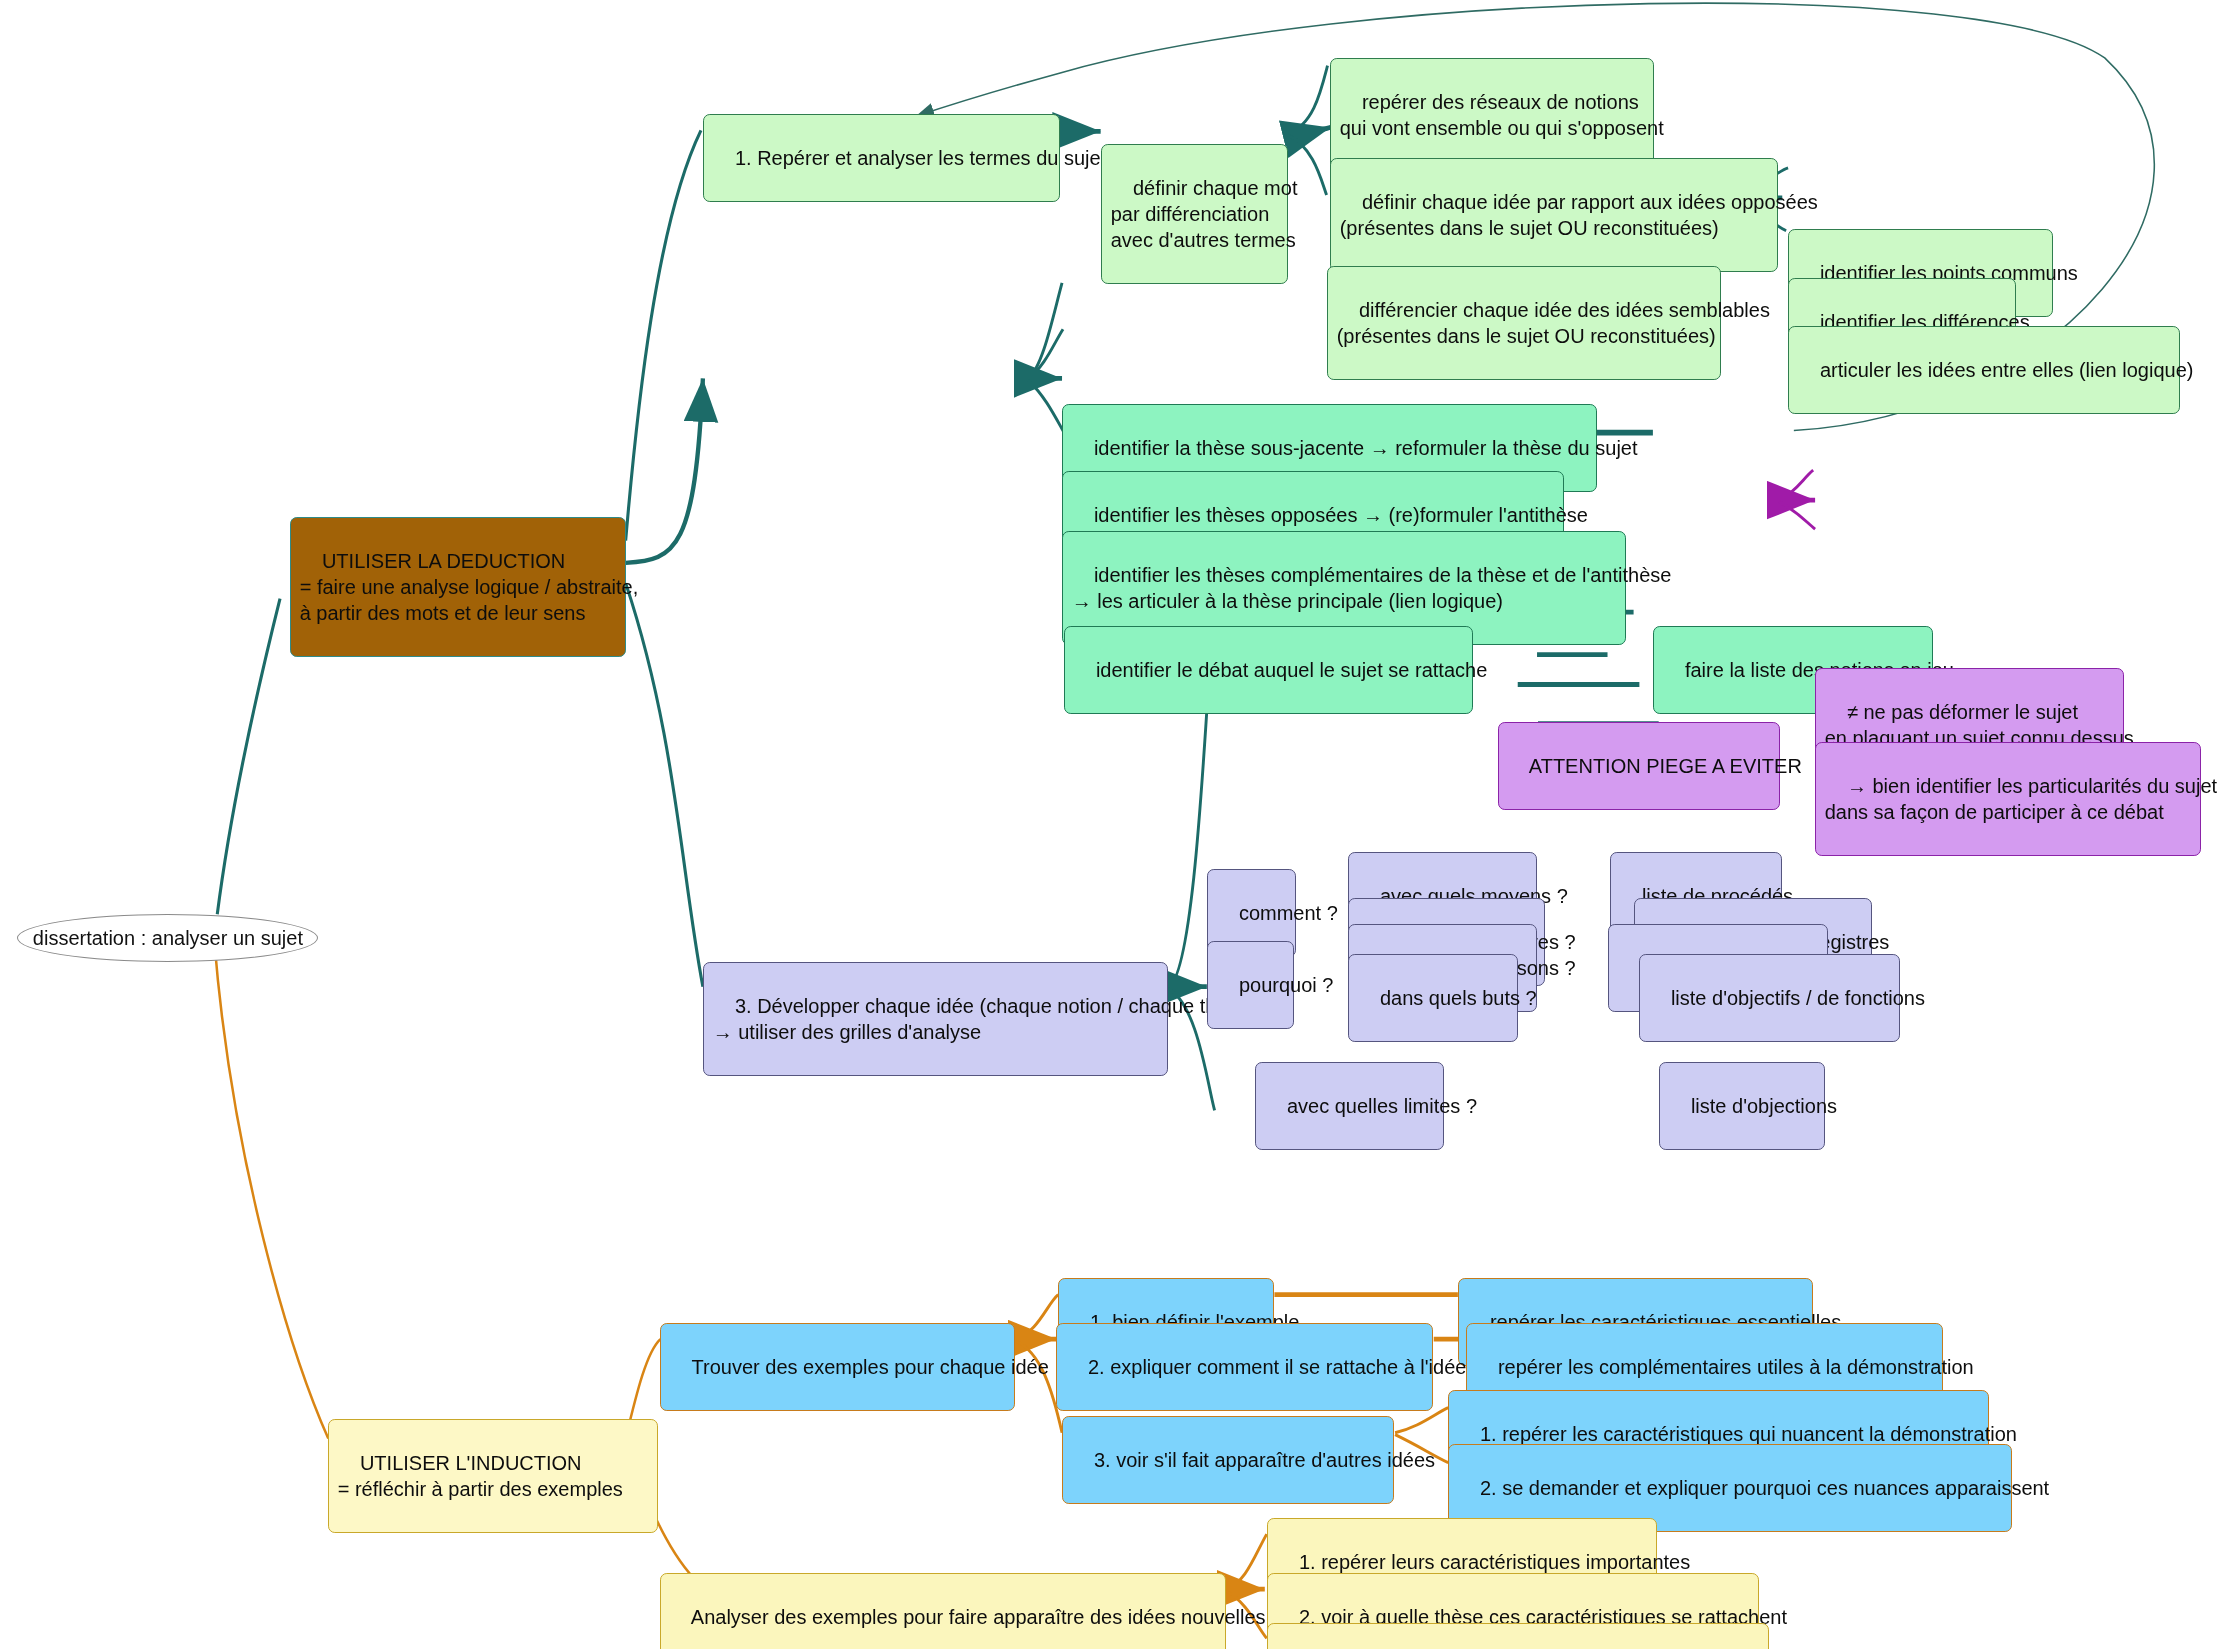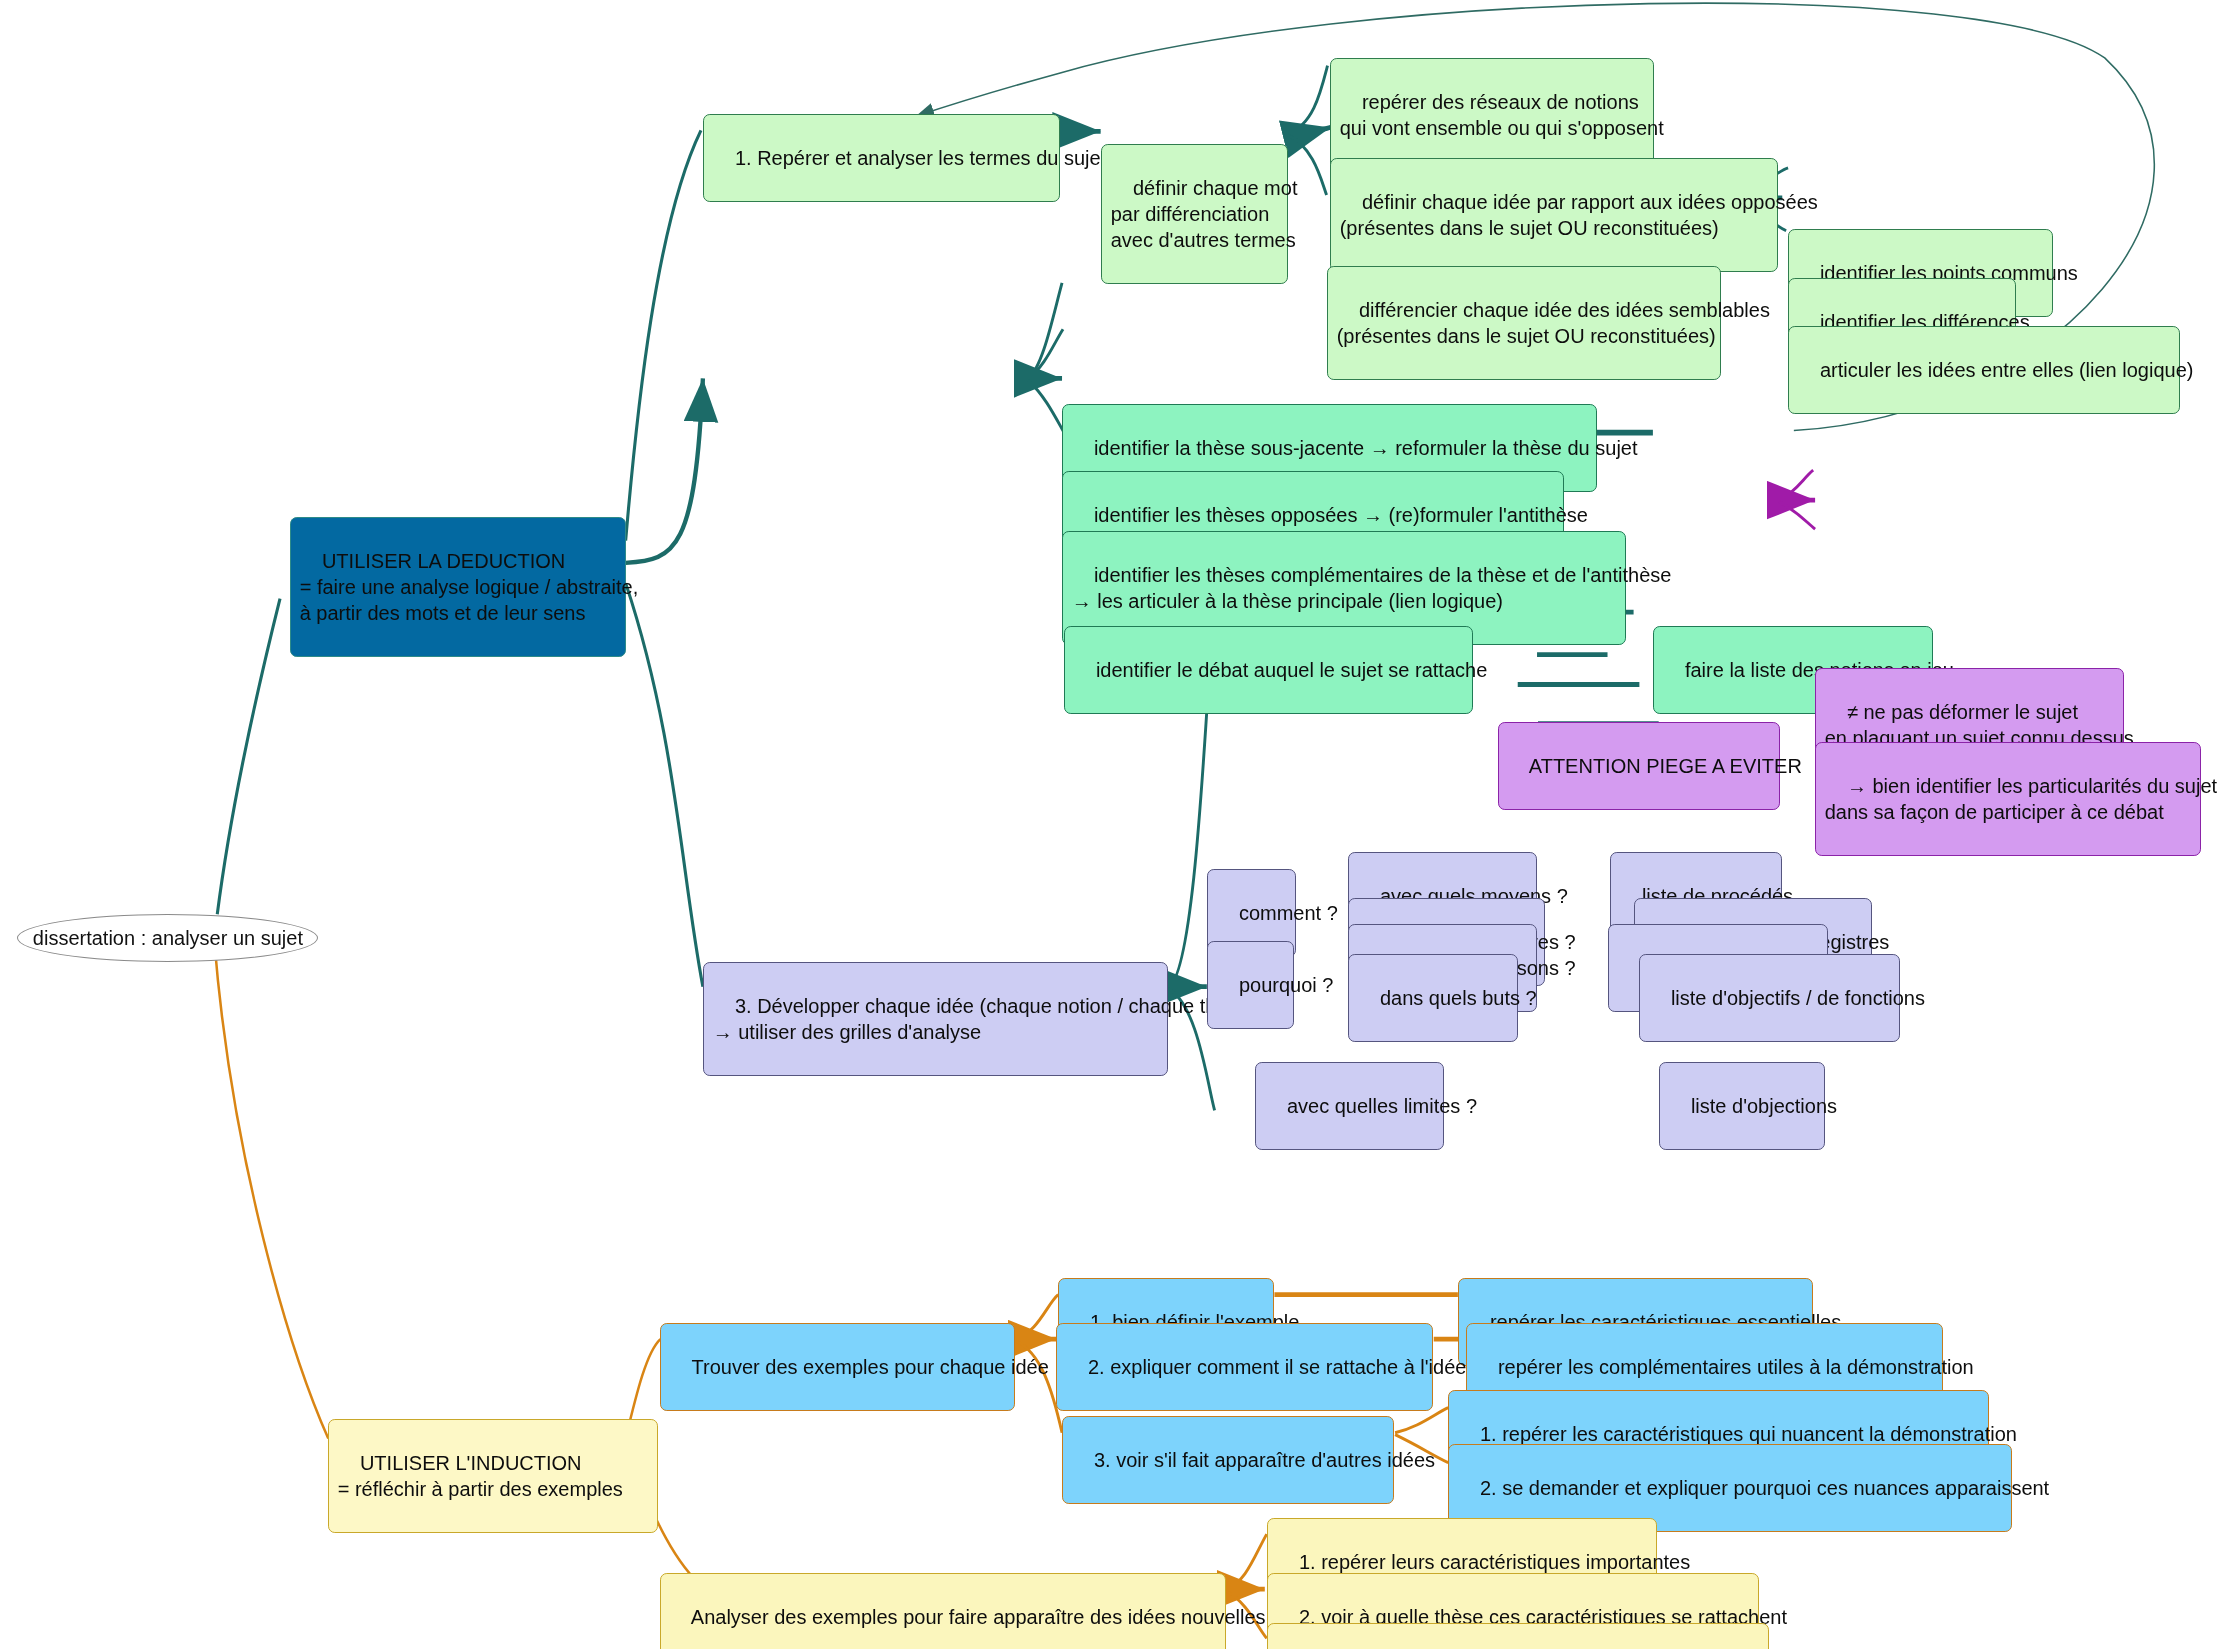--- a/index.html
+++ b/index.html
@@ -9,21 +9,21 @@
   svg.links{position:absolute;left:0;top:0;width:2238px;height:1649px;pointer-events:none;}
   .node{position:absolute;box-sizing:border-box;border-radius:6.8px;
         border:1px solid #6a6a6a;padding:3.9px 8.7px;line-height:1.30;
         color:#0d0d0d;white-space:pre;}
   .node.sz20{font-size:20px;}
   .node.sz21{font-size:20px;}
   .root-node{position:absolute;border:1px solid #8a8a8a;border-radius:50%;
              background:#ffffff;color:#111;font-size:20px;
              display:flex;align-items:center;justify-content:center;white-space:pre;}
   
-  .c-cyan  {background:#0369a1;border-color:#2e8b89;}
+  .c-cyan  {background:#a16207;border-color:#2e8b89;}
   .c-green1{background:#ccf9c6;border-color:#2f7d4e;}
   .c-green2{background:#8df3c0;border-color:#1f7a55;}
   .c-purple{background:#d49bf0;border-color:#8b23a8;}
   .c-lav   {background:#cdcdf3;border-color:#55557f;}
   .c-orange{background:#7dd3fc;border-color:#c77b1c;}
   .c-yellow{background:#fbf6bd;border-color:#c9a82a;}
   .c-ylpale{background:#fdf8c6;border-color:#c9a82a;}
 </style>
 </head>
 <body>

